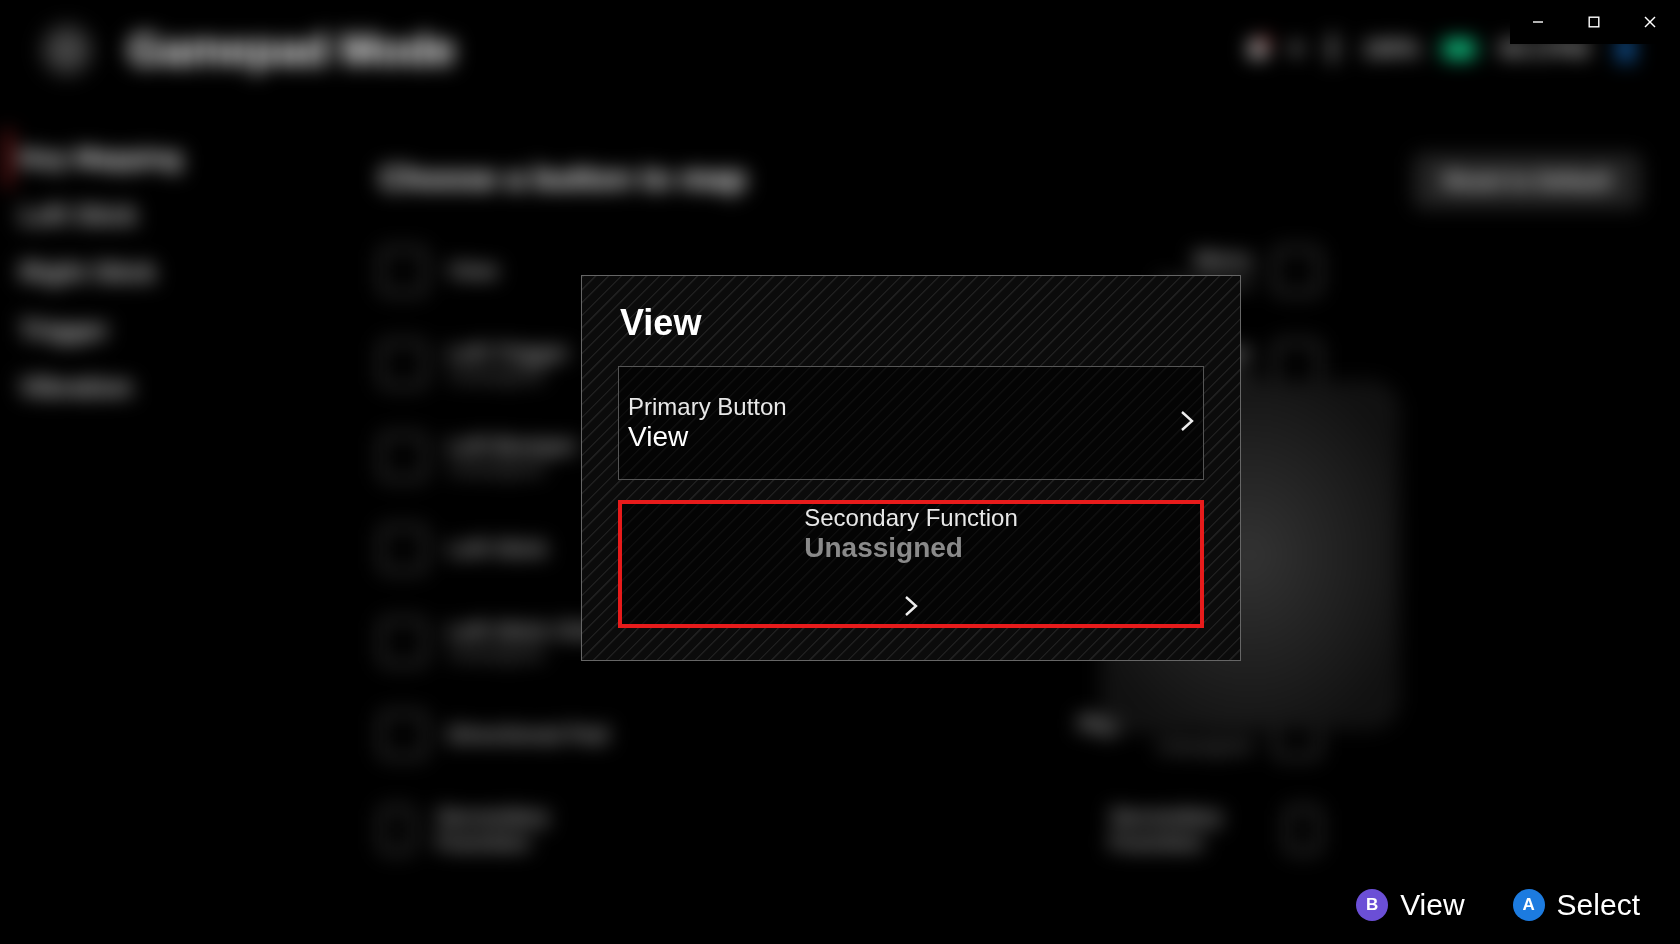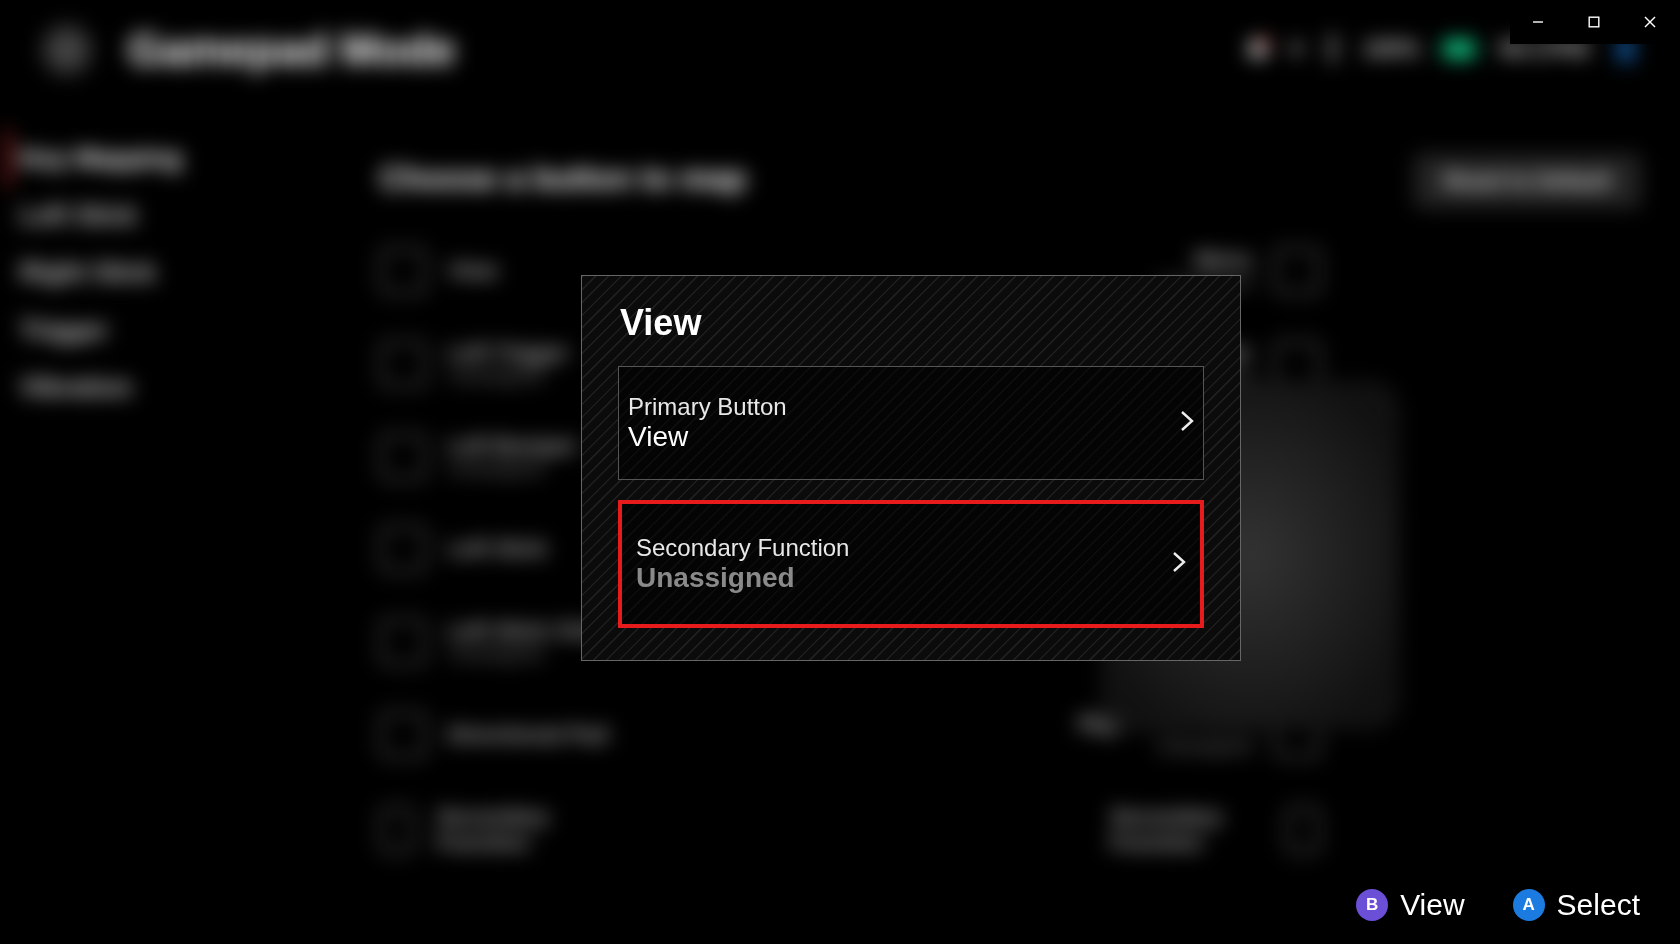--- a/index.html
+++ b/index.html
@@ -203,21 +203,22 @@
       margin-bottom: 20px;
       display: flex;
       align-items: center;
       justify-content: space-between;
       padding: 0 9px;
     }
     .option-row:last-child { margin-bottom: 0; }
     .option-row.highlight {
       border: 4px solid #e71b1b;
       height: 128px;
-      padding: 0 14px;
+      padding: 0 2px;
+      flex-direction: column;
     }
     .option-text .label {
       color: #e8e8e8;
       font-size: 24px;
     }
     .option-text .value {
       color: #fff;
       font-size: 28px;
       font-weight: 500;
     }

